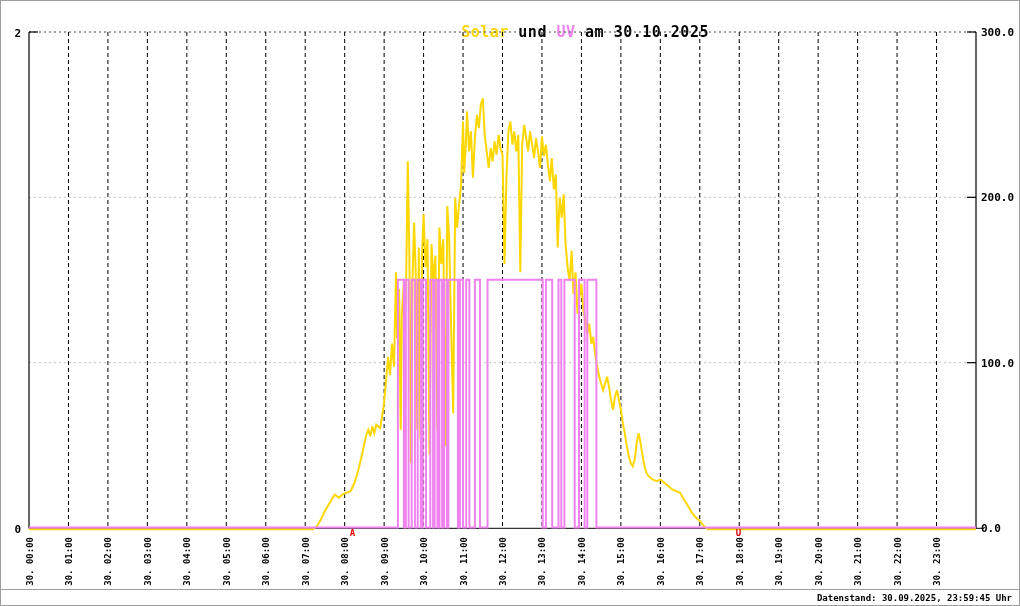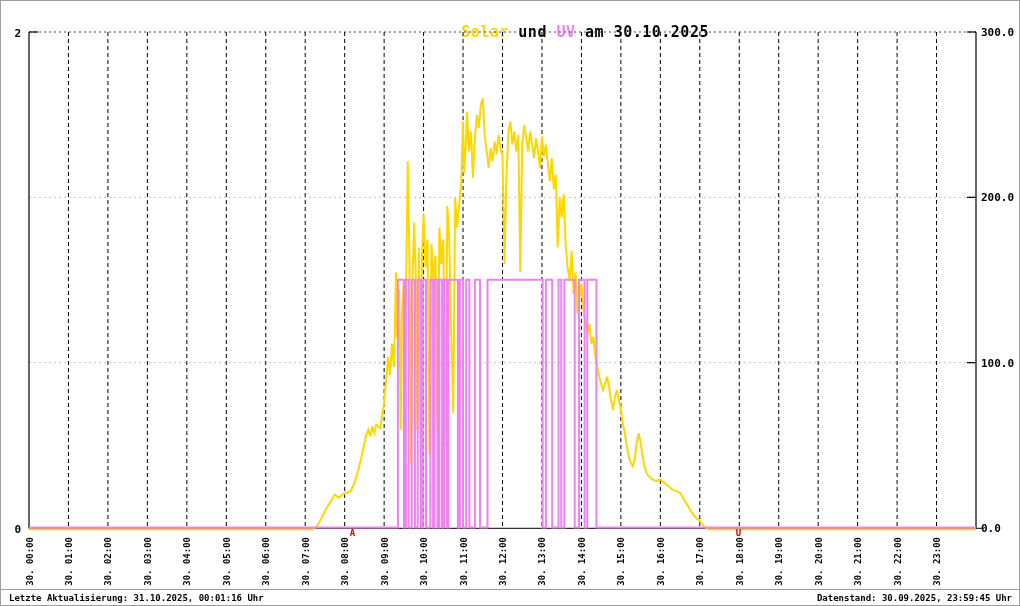--- a/index.html
+++ b/index.html
@@ -104,17 +104,16 @@
       <text x="702.2916666666666" y="536" font-size="9" fill="#000000" font-weight="bold" font-family="&quot;DejaVu Sans Mono&quot;, monospace" text-anchor="end" transform="rotate(-90 702.2916666666666 536)">30. 17:00</text>
       <text x="741.75" y="536" font-size="9" fill="#000000" font-weight="bold" font-family="&quot;DejaVu Sans Mono&quot;, monospace" text-anchor="end" transform="rotate(-90 741.75 536)">30. 18:00</text>
       <text x="781.2083333333334" y="536" font-size="9" fill="#000000" font-weight="bold" font-family="&quot;DejaVu Sans Mono&quot;, monospace" text-anchor="end" transform="rotate(-90 781.2083333333334 536)">30. 19:00</text>
       <text x="820.6666666666666" y="536" font-size="9" fill="#000000" font-weight="bold" font-family="&quot;DejaVu Sans Mono&quot;, monospace" text-anchor="end" transform="rotate(-90 820.6666666666666 536)">30. 20:00</text>
       <text x="860.125" y="536" font-size="9" fill="#000000" font-weight="bold" font-family="&quot;DejaVu Sans Mono&quot;, monospace" text-anchor="end" transform="rotate(-90 860.125 536)">30. 21:00</text>
       <text x="899.5833333333334" y="536" font-size="9" fill="#000000" font-weight="bold" font-family="&quot;DejaVu Sans Mono&quot;, monospace" text-anchor="end" transform="rotate(-90 899.5833333333334 536)">30. 22:00</text>
       <text x="939.0416666666666" y="536" font-size="9" fill="#000000" font-weight="bold" font-family="&quot;DejaVu Sans Mono&quot;, monospace" text-anchor="end" transform="rotate(-90 939.0416666666666 536)">30. 23:00</text>
     </svg>
 
   <div class="footer">
-    <span class="f-left">Letzte Aktualisierung: 31.10.2025, 00:01:16 Uhr</span>
     <span class="f-right">Datenstand: 30.09.2025, 23:59:45 Uhr</span>
   </div>
 
 </div>
 
 </body></html>

